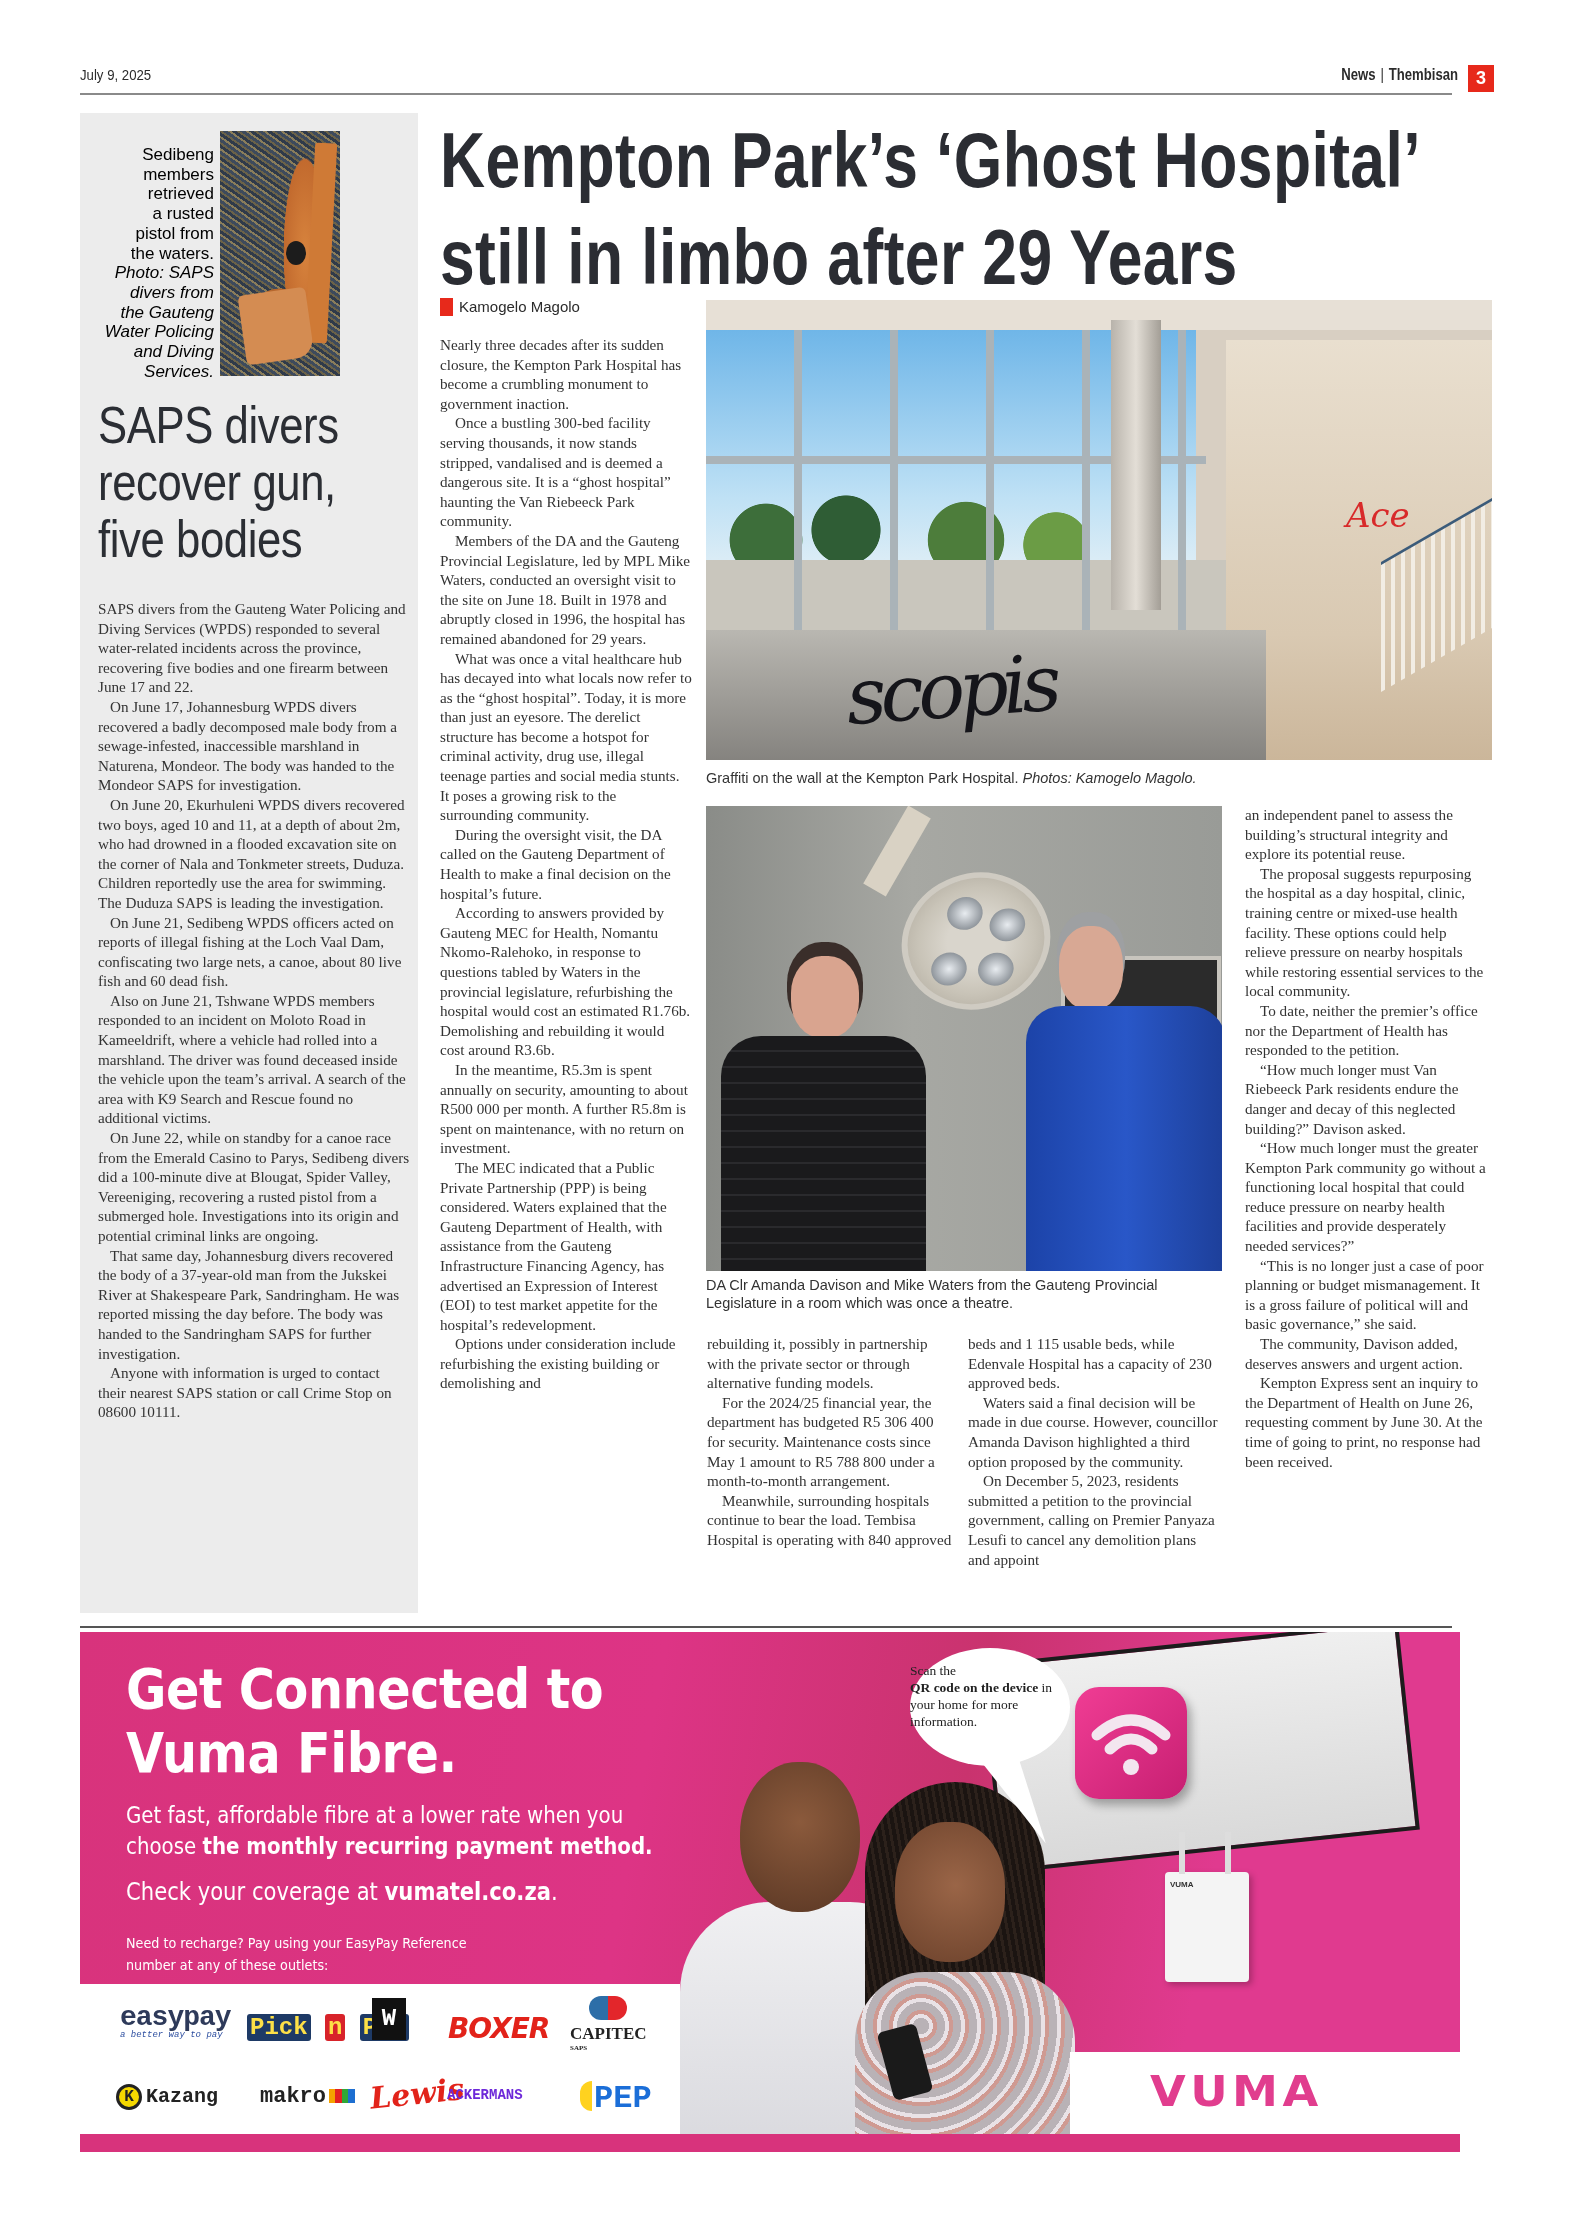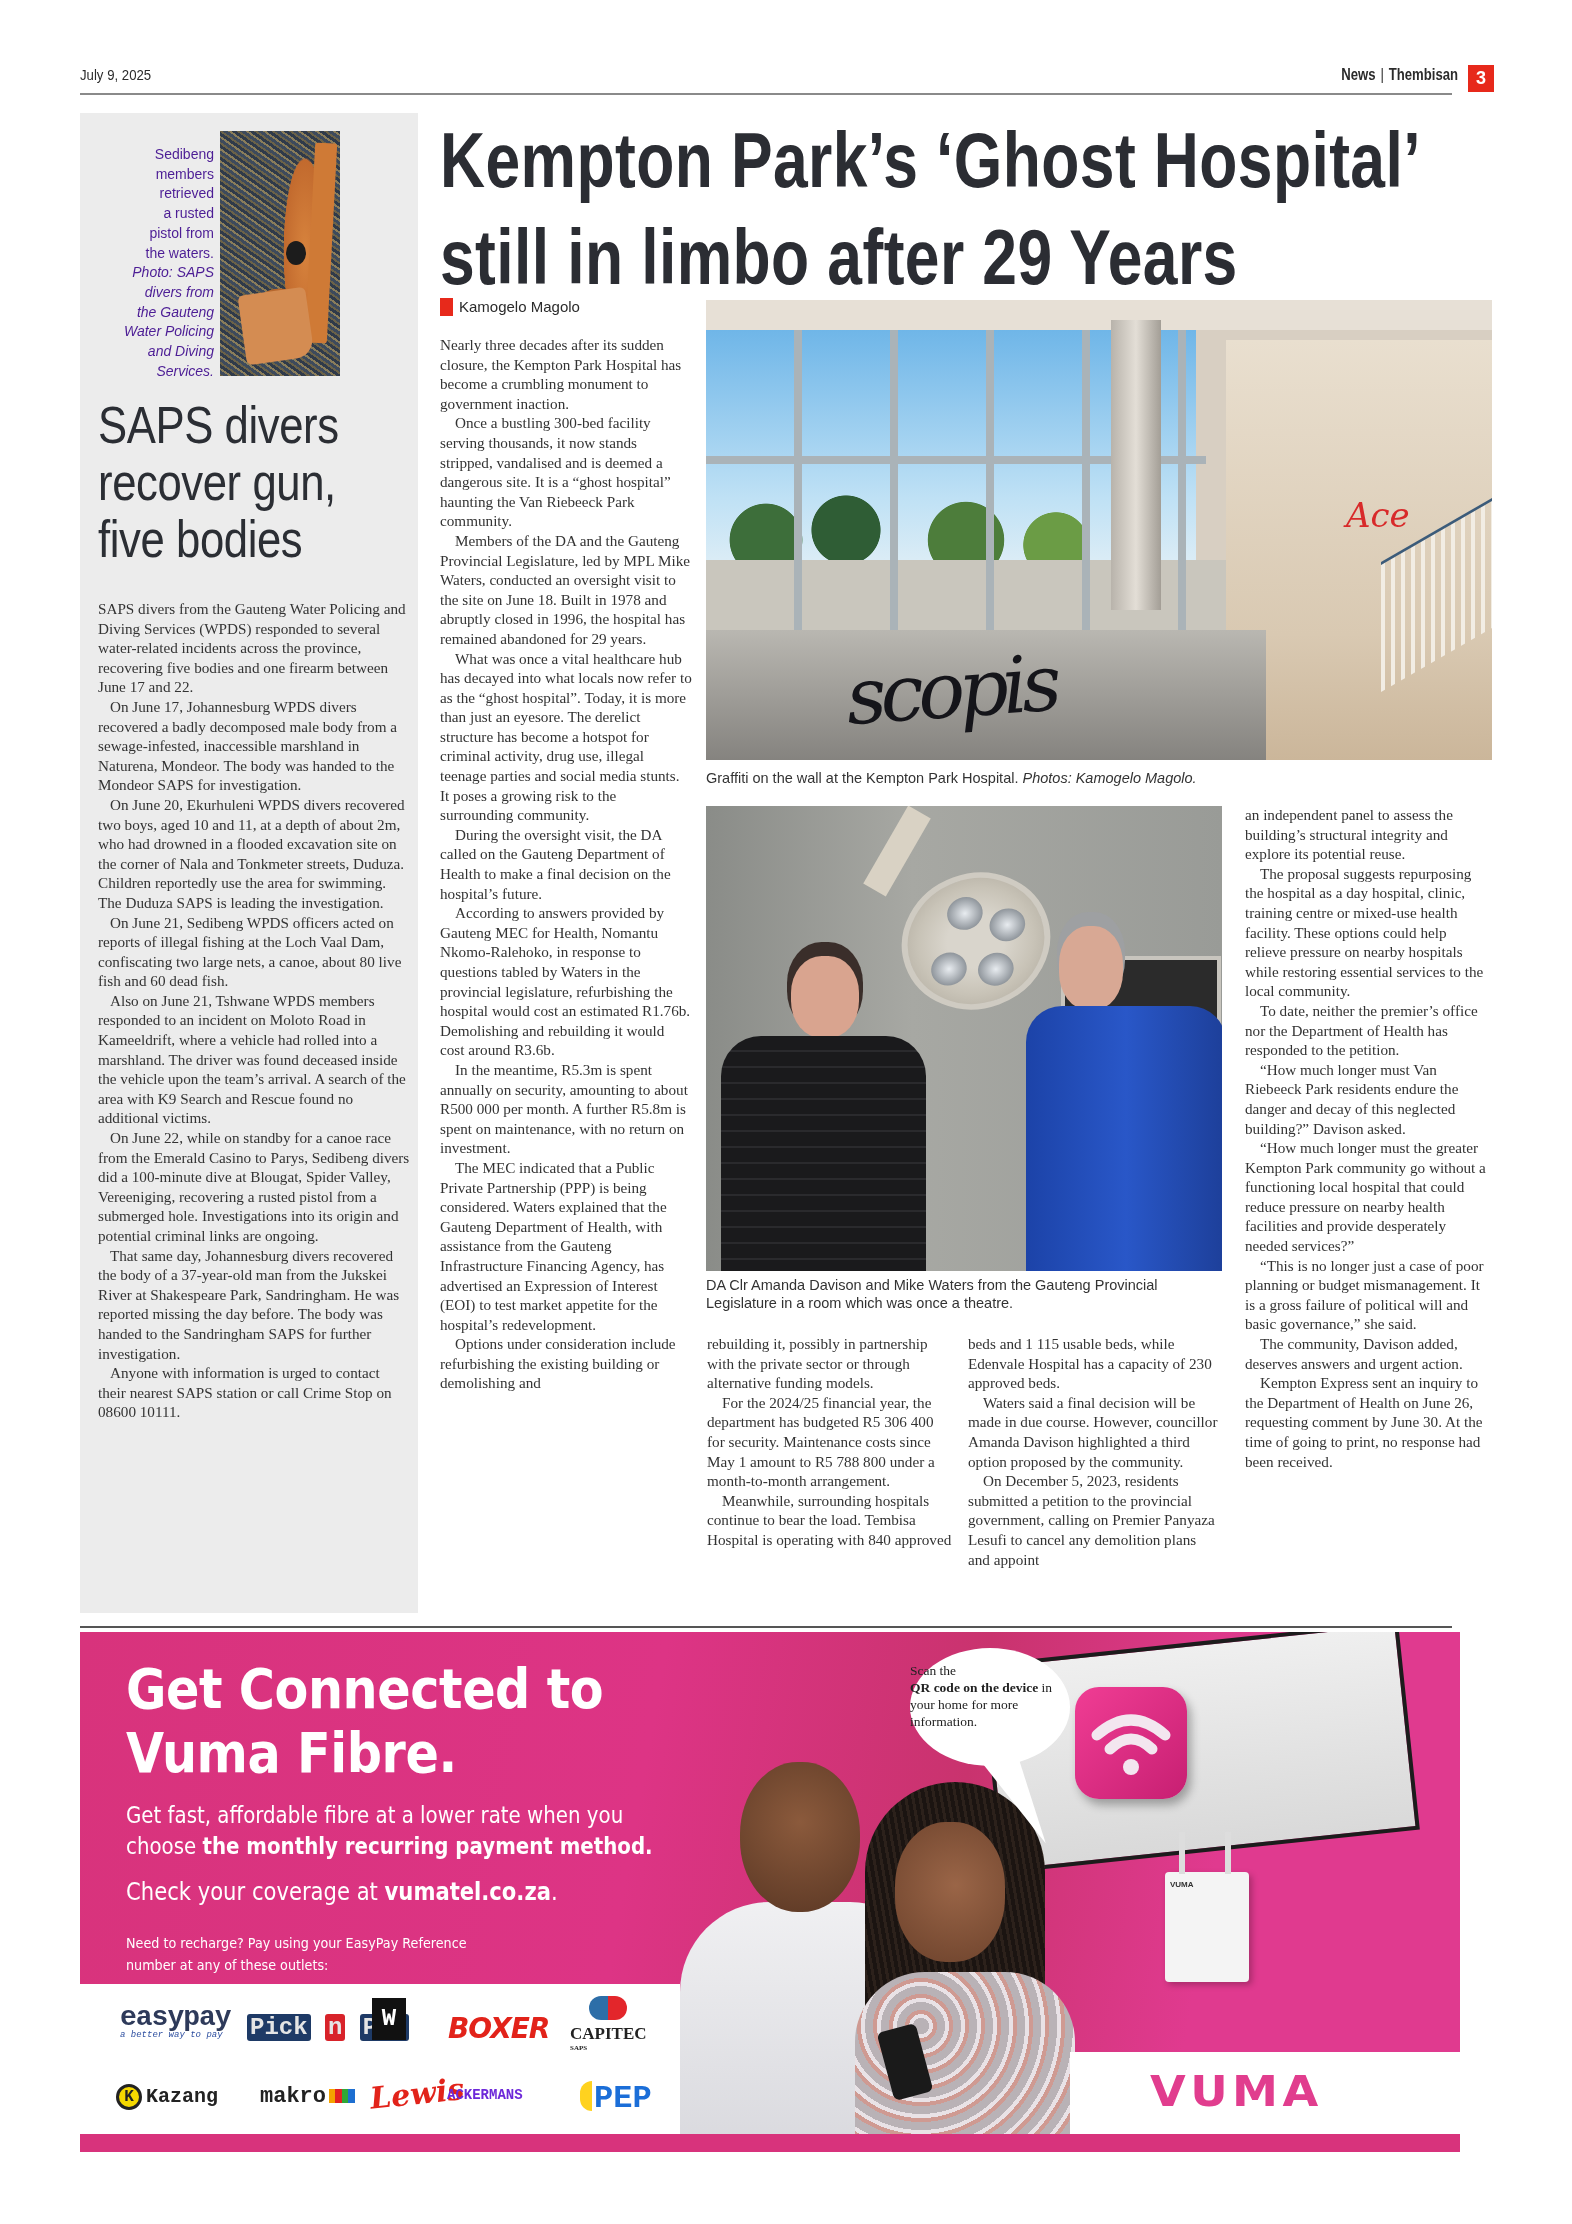--- a/index.html
+++ b/index.html
@@ -19,21 +19,21 @@
   .sidebar { left: 80px; top: 113px; width: 338px; height: 1500px; background: #ececec; }
   .side-photo { left: 220px; top: 131px; width: 120px; height: 245px; overflow: hidden;
     background:
       radial-gradient(ellipse 30px 130px at 85px 120px, #d7833d 0%, #c26a2e 70%, transparent 72%),
       radial-gradient(ellipse 40px 40px at 60px 190px, #d48a4c 0%, #b5662d 80%, transparent 82%),
       repeating-linear-gradient(35deg, #6b6248 0 2px, #3d4a5c 2px 5px, #8a7d5a 5px 7px, #2f3a4a 7px 10px);
   }
   .side-photo .barrel { position: absolute; left: 90px; top: 12px; width: 22px; height: 200px; background: #cf7a36; border-radius: 3px; transform: rotate(3deg); }
   .side-photo .grip { position: absolute; left: 22px; top: 160px; width: 68px; height: 70px; background: #d48c52; border-radius: 6px 6px 18px 6px; transform: rotate(-8deg); }
   .side-photo .hole { position: absolute; left: 66px; top: 110px; width: 20px; height: 24px; background: #1c1c1c; border-radius: 50%; }
-  .side-caption { left: 86px; top: 145px; width: 128px; text-align: right; font-family: "Liberation Sans", sans-serif; font-size: 14px; line-height: 19.7px; color: #4c1d95; }
+  .side-caption { left: 86px; top: 145px; width: 128px; text-align: right; font-family: "Liberation Sans", sans-serif; font-size: 17px; line-height: 19.7px; color: #000000; }
   .side-caption em { font-style: italic; }
   .side-headline { left: 98px; top: 397px; width: 320px; font-family: "Liberation Sans", sans-serif; font-weight: normal; font-size: 52px; line-height: 57px; color: #2b2e34; transform: scaleX(0.84); transform-origin: left; letter-spacing: -0.5px; }
   .side-body { left: 98px; top: 599px; width: 312px; font-size: 15.2px; line-height: 19.6px; color: #333; }
   .side-body p { text-indent: 0; }
   .side-body p + p { text-indent: 12px; }
 
   
   .headline { left: 440px; top: 112px; width: 1050px; font-family: "Liberation Sans", sans-serif; font-weight: bold; font-size: 78px; line-height: 97px; color: #2b2d33; transform: scaleX(0.80); transform-origin: left; letter-spacing: 0.5px; white-space: nowrap; }
   .byline { left: 440px; top: 298px; font-family: "Liberation Sans", sans-serif; font-size: 15px; color: #2b2b2b; }
   .byline .mark { display: inline-block; width: 13px; height: 18px; background: #e7291b; vertical-align: -4px; margin-right: 6px; }
@@ -93,21 +93,21 @@
   .ad-title { position: absolute; left: 46px; top: 25px; font-family: "DejaVu Sans", sans-serif; font-weight: bold; font-size: 56px; line-height: 64px; color: #fff; transform: scaleX(0.88); transform-origin: left; letter-spacing: -0.5px; }
   .ad-sub { position: absolute; left: 46px; top: 168px; width: 620px; font-family: "DejaVu Sans", sans-serif; font-size: 22.5px; line-height: 31px; color: #fff; transform: scaleX(0.88); transform-origin: left; }
   .ad-sub b, .ad-check b { font-weight: bold; }
   .ad-check { position: absolute; left: 46px; top: 246px; font-family: "DejaVu Sans", sans-serif; font-size: 24px; color: #fff; transform: scaleX(0.88); transform-origin: left; }
   .ad-recharge { position: absolute; left: 46px; top: 300px; width: 420px; font-family: "DejaVu Sans", sans-serif; font-size: 14.5px; line-height: 22px; color: #fff; transform: scaleX(0.88); transform-origin: left; }
   .ad-logos { position: absolute; left: 0; top: 352px; width: 600px; height: 150px; background: #ffffff; }
   .logo { position: absolute; font-family: Liberation Mono, monospace; font-weight: bold; white-space: nowrap; }
   .logo-easypay { left: 40px; top: 18px; font-size: 28px; color: #2e3a5a; letter-spacing: -1px; }
   .logo-easypay .tag { display: block; font-size: 9px; font-weight: normal; font-style: italic; color: #2e4fa0; letter-spacing: 0; margin-top: -3px; }
   .logo-pnp { left: 167px; top: 30px; font-size: 24px; color: #1e3a66; }
-  .logo-pnp span { background: #1e3a66; color: #e5e5e5; padding: 0 3px; border-radius: 3px; }
+  .logo-pnp span { background: #1e3a66; color: #fde047; padding: 0 3px; border-radius: 3px; }
   .logo-pnp span.red { background: #d8232a; }
   .logo-w { left: 292px; top: 14px; width: 34px; height: 42px; background: #111; color: #fff; font-size: 24px; text-align: center; line-height: 42px; }
   .logo-boxer { left: 368px; top: 28px; font-size: 28px; color: #e2231a; font-family: "DejaVu Sans", sans-serif; font-style: italic; letter-spacing: -1px; }
   .logo-capitec { left: 490px; top: 12px; font-family: "Liberation Serif", serif; font-size: 17px; color: #222; text-align: center; }
   .logo-capitec .mark { display: block; width: 38px; height: 24px; margin: 0 auto 4px; background: linear-gradient(90deg, #2d6ea8 50%, #e3262b 50%); border-radius: 12px; }
   .logo-capitec .bank { display: block; font-size: 7px; text-align: left; }
   .logo-kazang { left: 36px; top: 100px; font-size: 20px; color: #222; }
   .logo-kazang .k { display: inline-block; width: 26px; height: 26px; border-radius: 50%; background: #f5d800; border: 3px solid #222; text-align: center; line-height: 20px; font-size: 16px; margin-right: 4px; vertical-align: middle; }
   .logo-makro { left: 180px; top: 100px; font-size: 22px; color: #222; }
   .logo-makro .bars { display: inline-block; width: 26px; height: 14px; background: linear-gradient(90deg, #f4a300 25%, #e32222 25% 50%, #2fa836 50% 75%, #1d6fd1 75%); margin-left: 3px; vertical-align: middle; }

